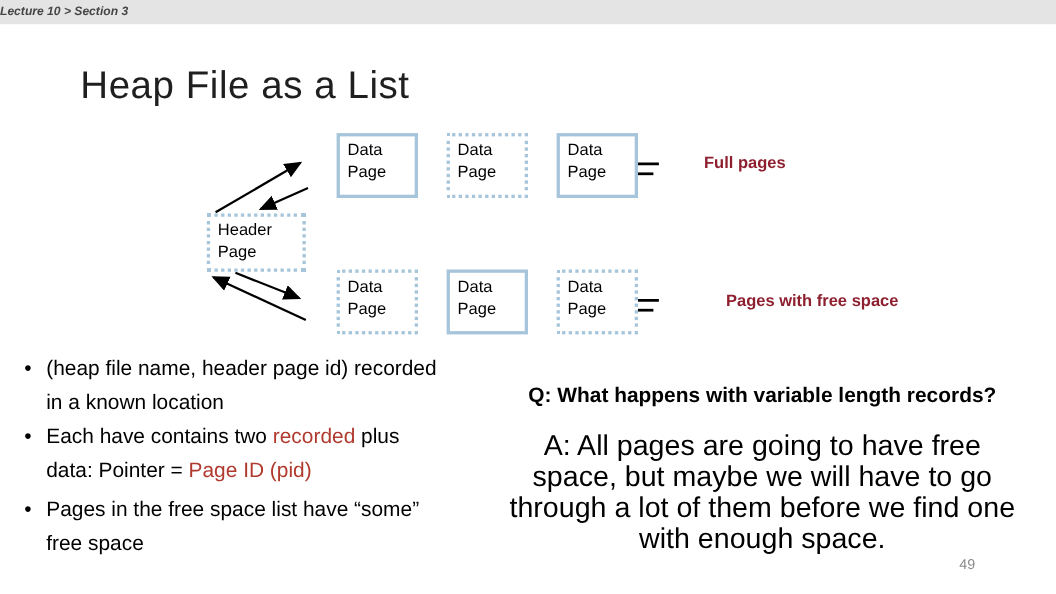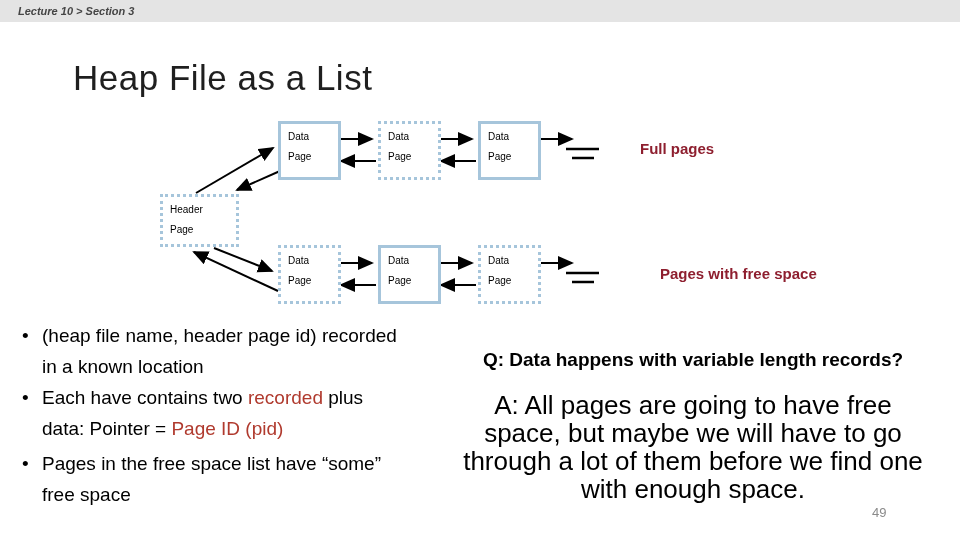--- a/index.html
+++ b/index.html
@@ -5,36 +5,36 @@
   html,body{margin:0;padding:0;background:#ffffff;}
   .slide{
     position:relative;width:960px;height:540px;overflow:hidden;
     background:#ffffff;font-family:"Liberation Sans",sans-serif;
   }
   .topbar{
     position:absolute;left:0;top:0;width:960px;height:22px;
     background:var(--topbar-bg,#e4e4e4);
   }
   .topbar .crumb{
-    display:inline-block;padding-left:18px;line-height:22px;
+    display:inline-block;line-height:22px;
     font-size:11px;font-style:italic;font-weight:700;
     color:var(--topbar-text,#454545);
   }
   .title{
     position:absolute;left:73px;top:58px;margin:0;
     font-size:35px;font-weight:400;letter-spacing:0.5px;
     color:#1f1f1f;
   }
   
   .arrows{position:absolute;left:0;top:0;pointer-events:none;}
   .pbox{
     position:absolute;width:50px;height:50px;background:#fff;
     border:3px solid var(--box-border,#a6c5db);
-    font-size:10px;line-height:20px;color:#000;
-    padding:3px 0 0 7px;white-space:pre-line;box-sizing:content-box;
+    font-size:15px;line-height:20px;color:#000;
+    padding:3px 11px 0 7px;white-space:pre-line;box-sizing:content-box;margin-left:28px;
   }
   .pbox.dotted{border-style:dotted;}
   .pbox.header{width:66px;height:44px;}
   .dlabel{
     position:absolute;font-size:15px;font-weight:700;
     color:var(--label-red,#8e1f2f);white-space:nowrap;
   }
   
   .bullets{position:absolute;left:20px;top:320px;width:382px;}
   .bullet{display:flex;font-size:19px;line-height:31px;color:#000;}
@@ -124,19 +124,19 @@
       <span class="dot">•</span>
       <span class="btext"><span>Each have contains two </span><span class="red">recorded</span><span> plus data: Pointer = </span><span class="red">Page ID (pid)</span></span>
     </div>
     <div class="bullet b3">
       <span class="dot">•</span>
       <span class="btext">Pages in the free space list have “some” free space</span>
     </div>
   </div>
 
   <div class="qa">
-    <div class="q">Q: Data happens with variable length records?</div>
+    <div class="q">Q: What happens with variable length records?</div>
     <div class="a">A: All pages are going to have free space, but maybe we will have to go through a lot of them before we find one with enough space.</div>
   </div>
 
   <div class="pagenum">49</div>
 
 </div>
 
 </body></html>

